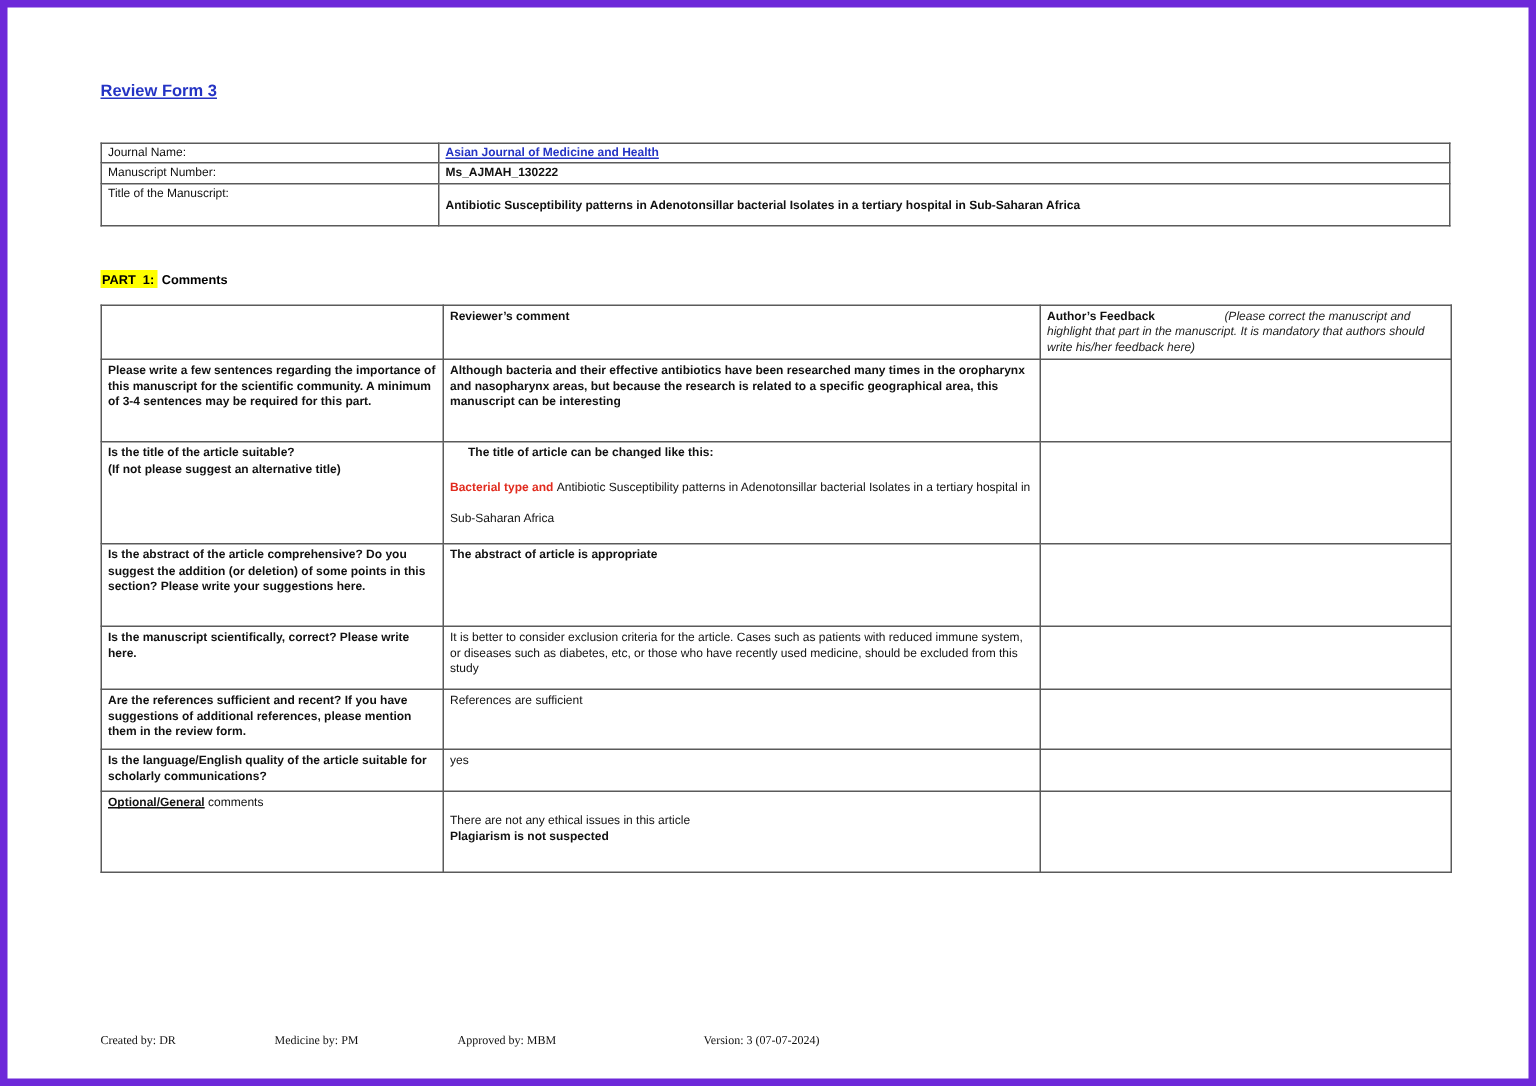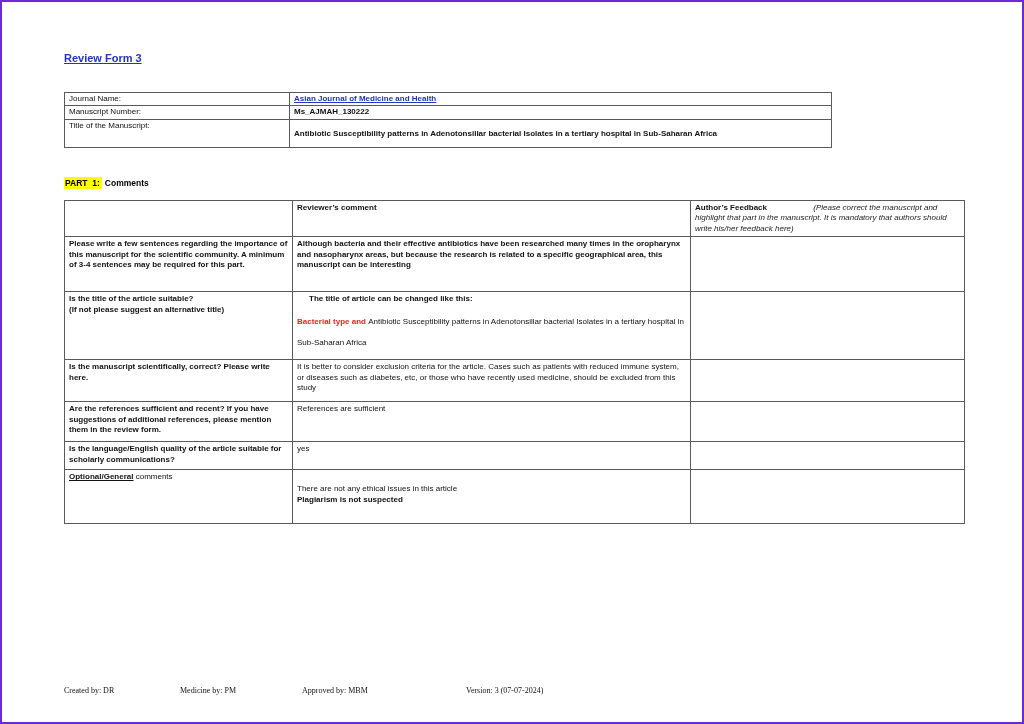--- a/index.html
+++ b/index.html
@@ -4,30 +4,30 @@
 <style>
   html,body { margin:0; padding:0; }
   body {
     width:1024px; height:724px; position:relative;
     background:#ffffff;
     font-family:"Liberation Sans", sans-serif;
     color:#111;
   }
   .page {
     position:absolute; inset:0; background:#fff;
-    border:2px solid #6d28d9; box-sizing:border-box;
+    border:5px solid #6d28d9; box-sizing:border-box;
   }
   .doc-heading {
     position:absolute; left:62px; top:50px; margin:0;
     font-size:11px; font-weight:bold; color:#2433c4;
     text-decoration:underline;
   }
   
   table.info {
-    position:absolute; left:62px; top:90px; width:768px;
+    position:absolute; left:62px; top:90px; width:900px;
     border-collapse:collapse; table-layout:fixed; font-size:8px;
   }
   table.info td {
     border:1px solid #5a5a5a; padding:1px 4px;
     vertical-align:top; line-height:1.3;
   }
   table.info col.c1 { width:225px; }
   tr.h13 { height:13px; } tr.h28 { height:28px; } tr.h15 { height:15px; }
   .link { color:#2433c4; font-weight:bold; text-decoration:underline; cursor:pointer; }
   .bold { font-weight:bold; }
@@ -128,20 +128,25 @@
         <div>Is the title of the article suitable?</div>
         <div>(If not please suggest an alternative title)</div>
       </td>
       <td class="c">
         <div class="c-bold indent">The title of article can be changed like this:</div>
         <div class="spaced"><span class="red">Bacterial type and </span><span>Antibiotic Susceptibility patterns in Adenotonsillar bacterial Isolates in a tertiary hospital in Sub-Saharan Africa</span></div>
       </td>
       <td></td>
     </tr>
 
+    <tr class="rh3">
+      <td class="q">Is the abstract of the article comprehensive? Do you suggest the addition (or deletion) of some points in this section? Please write your suggestions here.</td>
+      <td class="c c-bold indent">The abstract of article is appropriate</td>
+      <td></td>
+    </tr>
 
     <tr class="rh4">
       <td class="q">Is the manuscript scientifically, correct? Please write here.</td>
       <td class="c">It is better to consider exclusion criteria for the article. Cases such as patients with reduced immune system, or diseases such as diabetes, etc, or those who have recently used medicine, should be excluded from this study</td>
       <td></td>
     </tr>
 
     <tr class="rh5">
       <td class="q">Are the references sufficient and recent? If you have suggestions of additional references, please mention them in the review form.</td>
       <td class="c">References are sufficient</td>

